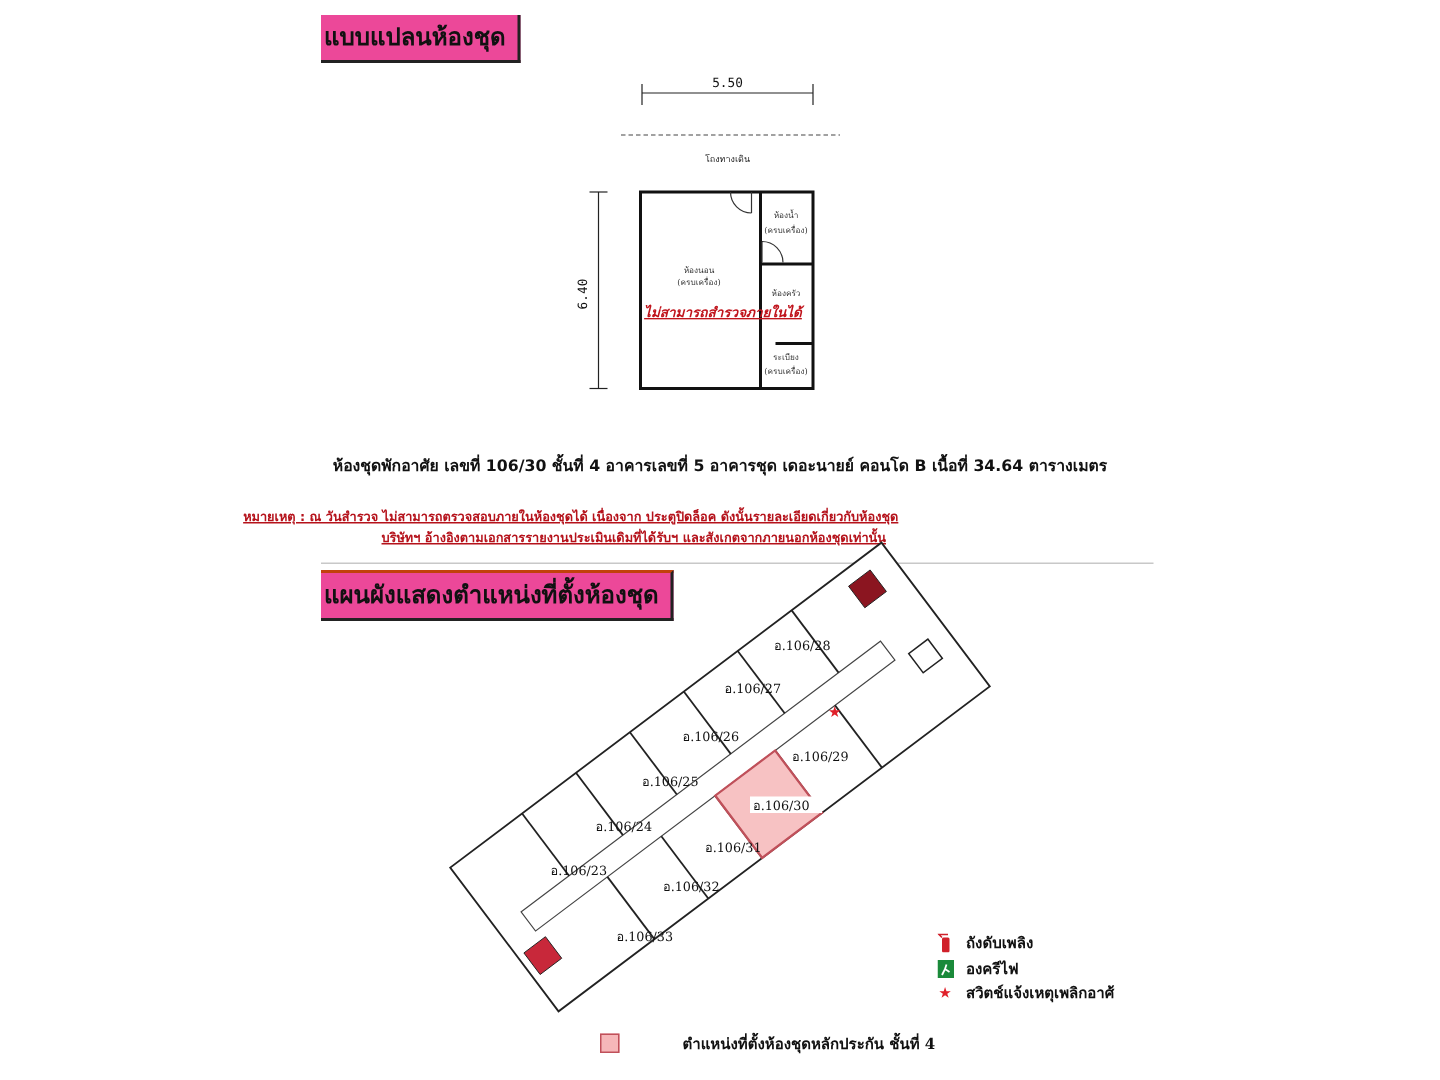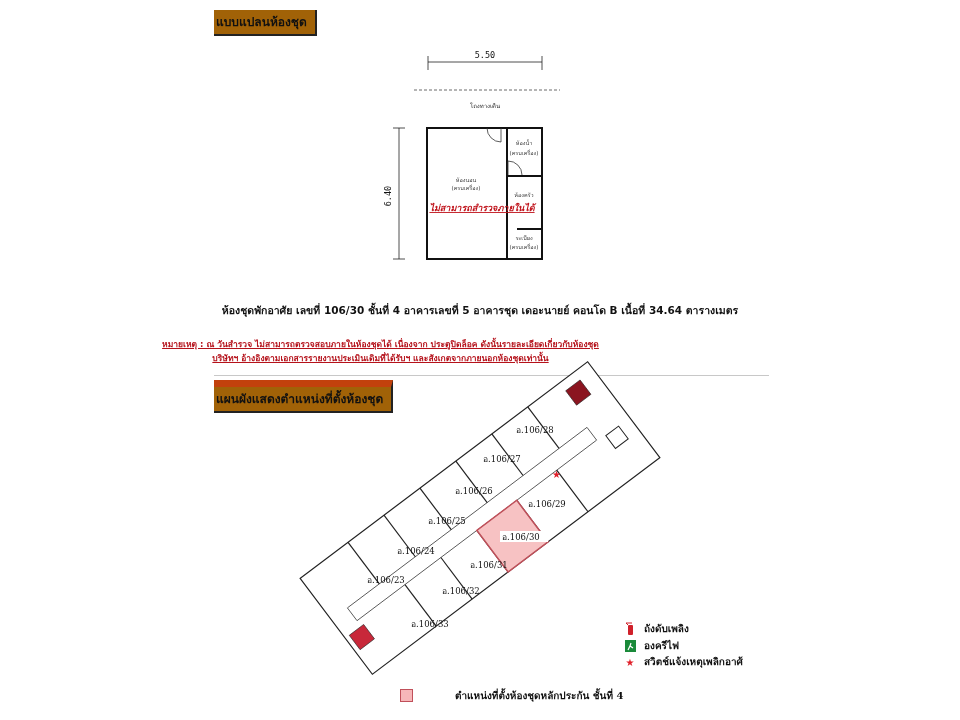--- a/index.html
+++ b/index.html
@@ -1,30 +1,30 @@
 <!DOCTYPE html>
 <html><head>
 <meta charset="utf-8">
 <style>
   html, body { margin:0; padding:0; background:#ffffff; }
   body { width:960px; height:720px; position:relative; overflow:hidden;
          font-family:"DejaVu Serif", serif; color:#111; }
   .section-title { position:absolute; font-family:"DejaVu Sans", sans-serif; font-weight:bold;
-         font-size:12px; padding:2px 8px 3px 2px; background:#a16207;
+         font-size:16px; padding:2px 8px 3px 2px; background:#ec4899;
          border-right:2px solid #222; border-bottom:2px solid #222; }
   #title1 { left:214px; top:10px; }
-  #title2 { left:214px; top:380px; border-top:7px solid #c2410c; border-left:none; }
+  #title2 { left:214px; top:380px; border-top:2px solid #c2410c; border-left:none; }
   .divider { position:absolute; left:214px; top:375px; width:555px; height:1px; background:#c8c8c8; }
   svg { position:absolute; left:0; top:0; }
   .info-line { position:absolute; left:0; width:960px; text-align:center; font-weight:bold; font-size:10.5px; }
   #info { top:302px; color:#111; font-family:"DejaVu Sans", sans-serif; }
   .note { position:absolute; left:0; width:761px; text-align:center; font-size:8.5px; color:#b5121b;
           text-decoration:underline; font-family:"DejaVu Sans", sans-serif; font-weight:bold; }
   #note1 { top:337px; }
-  #note2 { top:351px; }
+  #note2 { top:351px;padding-left:42px; }
   .legend-row { position:absolute; left:624px; display:flex; align-items:center; gap:8px;
           font-family:Liberation Mono, monospace; font-weight:bold; font-size:10px; color:#111; }
   .legend-icon { width:12px; height:13px; display:flex; align-items:center; justify-content:center; }
   #lg1 { top:621px; } #lg2 { top:638px; } #lg3 { top:654px; }
   #bottom-legend { position:absolute; left:400px; top:688px; display:flex; align-items:center; gap:42px;
           font-size:10px; font-weight:bold; font-family:"DejaVu Serif", serif; }
   .swatch { width:11px; height:11px; background:#f6b7b9; border:1.5px solid #c0505a; }
   .unit-label { font-family:"DejaVu Sans Mono", monospace; font-size:8.5px; fill:#111; }
 </style>
 </head>

